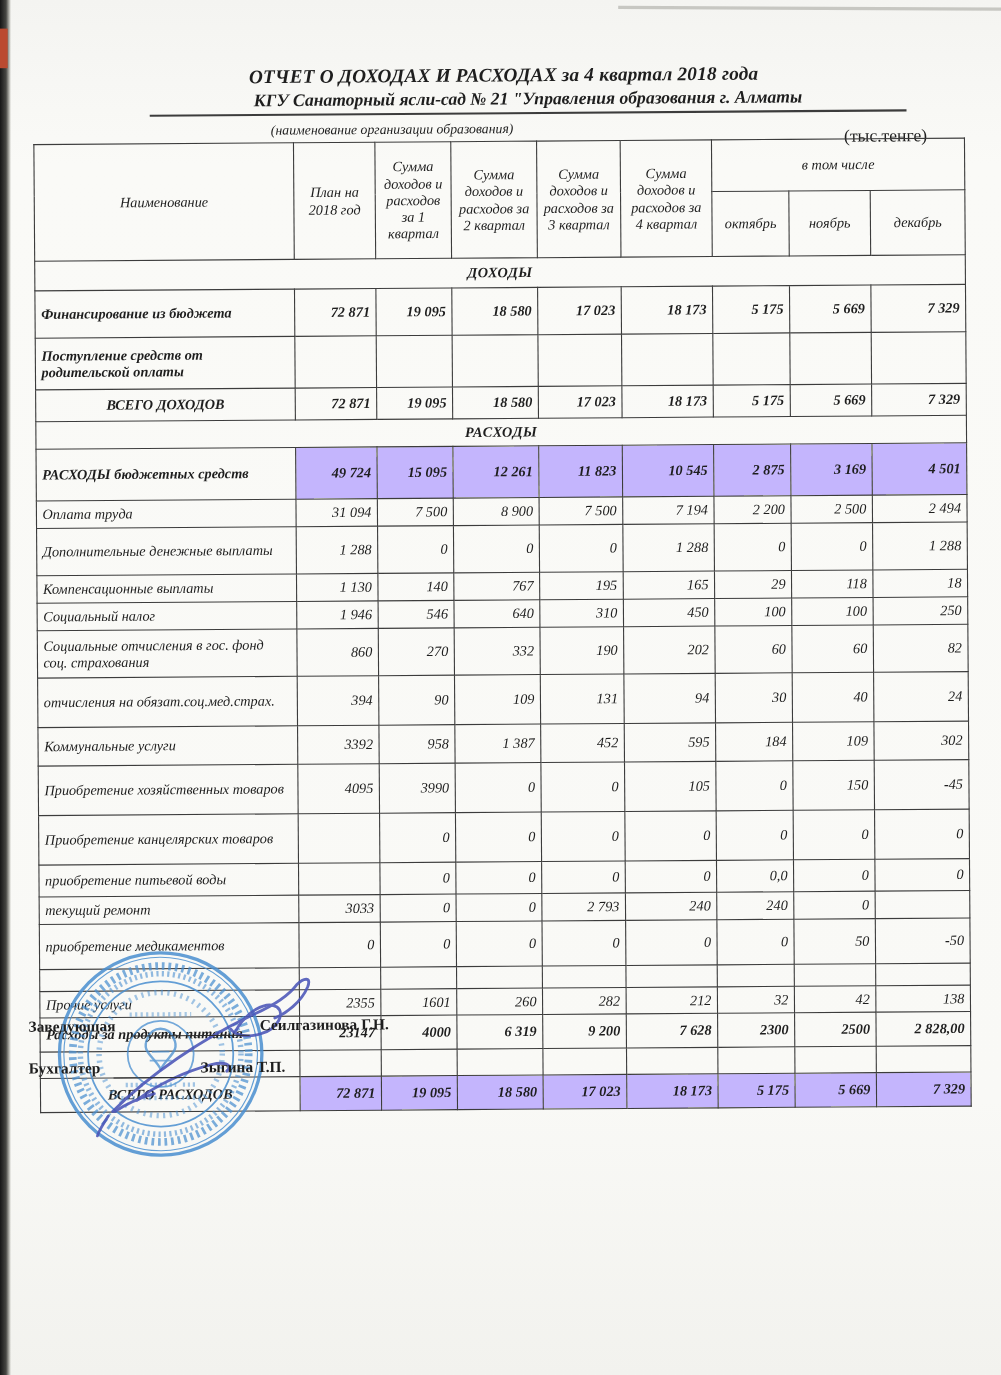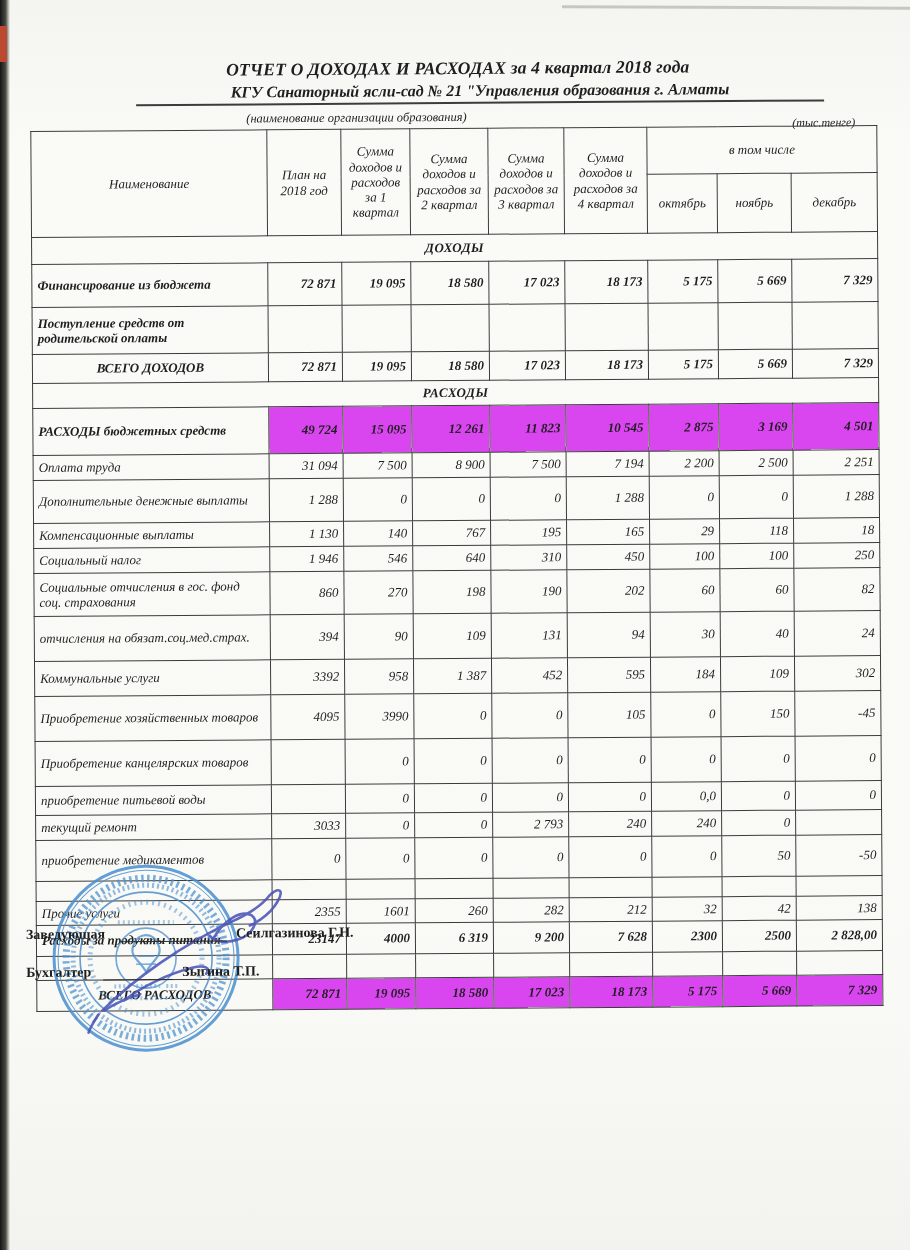--- a/index.html
+++ b/index.html
@@ -14,38 +14,38 @@
   .red-mark{position:absolute;left:0;top:26px;width:7px;height:36px;background:#bb4a30;z-index:41;}
   .top-scan-line{position:absolute;top:6px;left:562px;width:348px;height:3px;background:#c7c7c2;transform:rotate(.25deg);z-index:5;}
   .page{position:absolute;left:0;top:0;width:910px;height:1250px;transform:rotate(-0.4deg);transform-origin:50% 30%;}
 
   .title1{position:absolute;top:58px;left:0;width:920px;text-align:center;
     font-size:17.5px;font-weight:700;font-style:italic;letter-spacing:.2px;}
   .subtitle-wrap{position:absolute;top:82px;left:138px;width:688px;text-align:center;
     border-bottom:2.5px solid #3c3c3c;padding-bottom:2px;}
   .subtitle{font-size:16px;font-weight:700;font-style:italic;}
   .caption{position:absolute;top:110px;left:248px;font-size:12.5px;font-style:italic;}
-  .unit-note{position:absolute;top:118px;left:794px;font-size:12px;font-style:italic;}
+  .unit-note{position:absolute;top:118px;left:769px;font-size:16px;}
 
   table.report{position:absolute;top:128px;left:32px;border-collapse:collapse;table-layout:fixed;
     width:846px;background:transparent;}
   table.report col.c0{width:236px;} table.report col.c1{width:74px;}
   table.report col.c2{width:69px;}  table.report col.c3{width:78px;}
   table.report col.c4{width:76px;}  table.report col.c5{width:83px;}
   table.report col.c6{width:70px;}  table.report col.c7{width:74px;}
   table.report col.c8{width:86px;}
   table.report th,table.report td{
     border:1.8px solid #3c3c3c;padding:1px 5px;font-style:italic;
     font-size:13px;line-height:1.18;vertical-align:middle;overflow:hidden;}
   table.report th{font-weight:400;text-align:center;}
   th.q4h{font-weight:700;border-radius:27px;}
   td.lbl{text-align:left;}
   td.num{text-align:right;font-variant-numeric:tabular-nums;}
   tr.bold td{font-weight:700;}
-  td.shaded{background:#d946ef;}
+  td.shaded{background:#c4b5fd;}
   td.section{text-align:center;font-weight:700;font-size:15.5px;letter-spacing:.5px;}
   td.center-lbl{text-align:center;font-weight:700;}
 
   .sig-row{position:absolute;left:22px;font-size:14px;font-weight:700;z-index:30;}
   .sig-line{display:inline-block;border-bottom:1.6px solid #2c2c2c;height:12px;vertical-align:bottom;}
   .sig-name{font-weight:700;}
   .stamp-svg{position:absolute;left:44px;top:858px;z-index:20;opacity:.85;}
   .sign-svg{position:absolute;left:60px;top:880px;z-index:25;}
 </style>
 </head>
@@ -145,21 +145,21 @@
         </tr>
         <tr>
           <td class="lbl" style="height: 22px;">Оплата труда</td>
           <td class="num">31 094</td>
           <td class="num">7 500</td>
           <td class="num">8 900</td>
           <td class="num">7 500</td>
           <td class="num">7 194</td>
           <td class="num">2 200</td>
           <td class="num">2 500</td>
-          <td class="num">2 251</td>
+          <td class="num">2 494</td>
         </tr>
         <tr>
           <td class="lbl" style="height: 40px;">Дополнительные денежные выплаты</td>
           <td class="num">1 288</td>
           <td class="num">0</td>
           <td class="num">0</td>
           <td class="num">0</td>
           <td class="num">1 288</td>
           <td class="num">0</td>
           <td class="num">0</td>
@@ -184,21 +184,21 @@
           <td class="num">310</td>
           <td class="num">450</td>
           <td class="num">100</td>
           <td class="num">100</td>
           <td class="num">250</td>
         </tr>
         <tr>
           <td class="lbl" style="height: 40px;">Социальные отчисления в гос. фонд соц. страхования</td>
           <td class="num">860</td>
           <td class="num">270</td>
-          <td class="num">198</td>
+          <td class="num">332</td>
           <td class="num">190</td>
           <td class="num">202</td>
           <td class="num">60</td>
           <td class="num">60</td>
           <td class="num">82</td>
         </tr>
         <tr>
           <td class="lbl" style="height: 42px;">отчисления на обязат.соц.мед.страх.</td>
           <td class="num">394</td>
           <td class="num">90</td>

